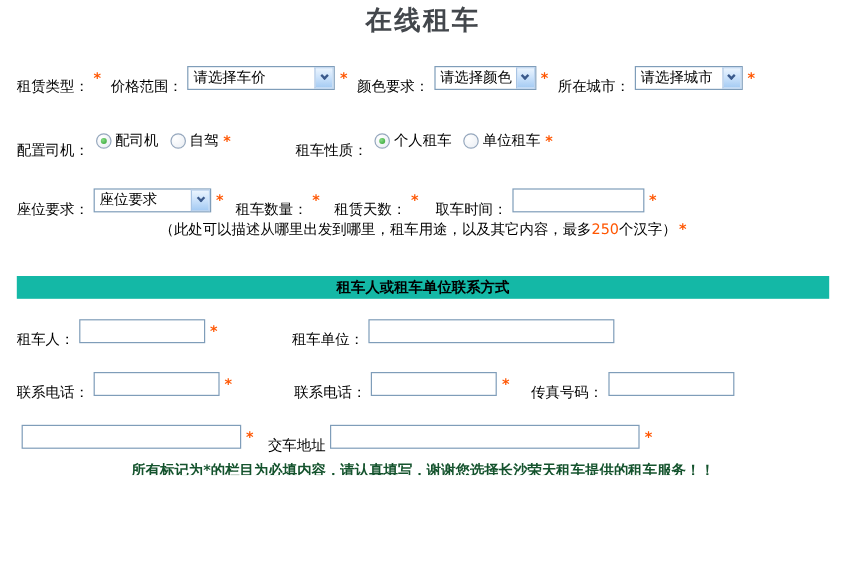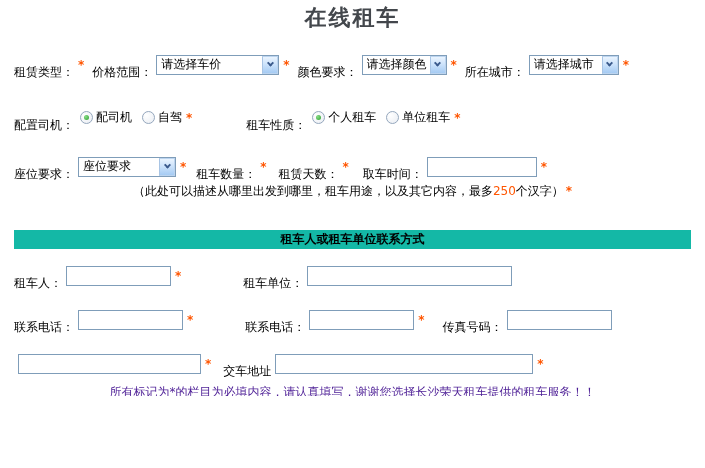--- a/index.html
+++ b/index.html
@@ -48,21 +48,21 @@
   .chev-dn2 { width:5px; height:5px; border-right:2px solid #b3afa1; border-bottom:2px solid #b3afa1;
               transform:rotate(45deg) translate(-1px,-1px); }
 
   .note { text-align:center; font-size:12px; }
   .note .hl { color:#ff5500; }
   .note .req { margin-left:2px; }
 
   .sec-hdr { margin:30px 14px 0 14px; height:19px; line-height:19px; background:#14b8a6;
              text-align:center; font-weight:bold; font-size:12px; }
 
-  .notice { margin-top:4px; text-align:center; color:#4c1d95; font-weight:normal; font-size:12px; }
+  .notice { margin-top:4px; text-align:center; color:#14532d; font-weight:bold; font-size:12px; }
 
   .btn-row { margin-top:11px; display:flex; justify-content:flex-end; gap:6px; }
   .btn { font:inherit; font-size:12px; color:#000; cursor:pointer;
          background:linear-gradient(#ffffff,#e8e6da); }
   .btn-primary { border:2px solid #4268c8; border-radius:4px; padding:3px 7px; }
   .btn-secondary { border:1px solid #8e9cb3; border-radius:4px; padding:4px 8px; }
 
   .line-tan  { position:absolute; left:12px; right:0; top:453px; border-top:1px solid #e7e4d0; }
   .line-gray { position:absolute; left:0; right:0; top:462px; border-top:1px solid #9da0a3; }
 

